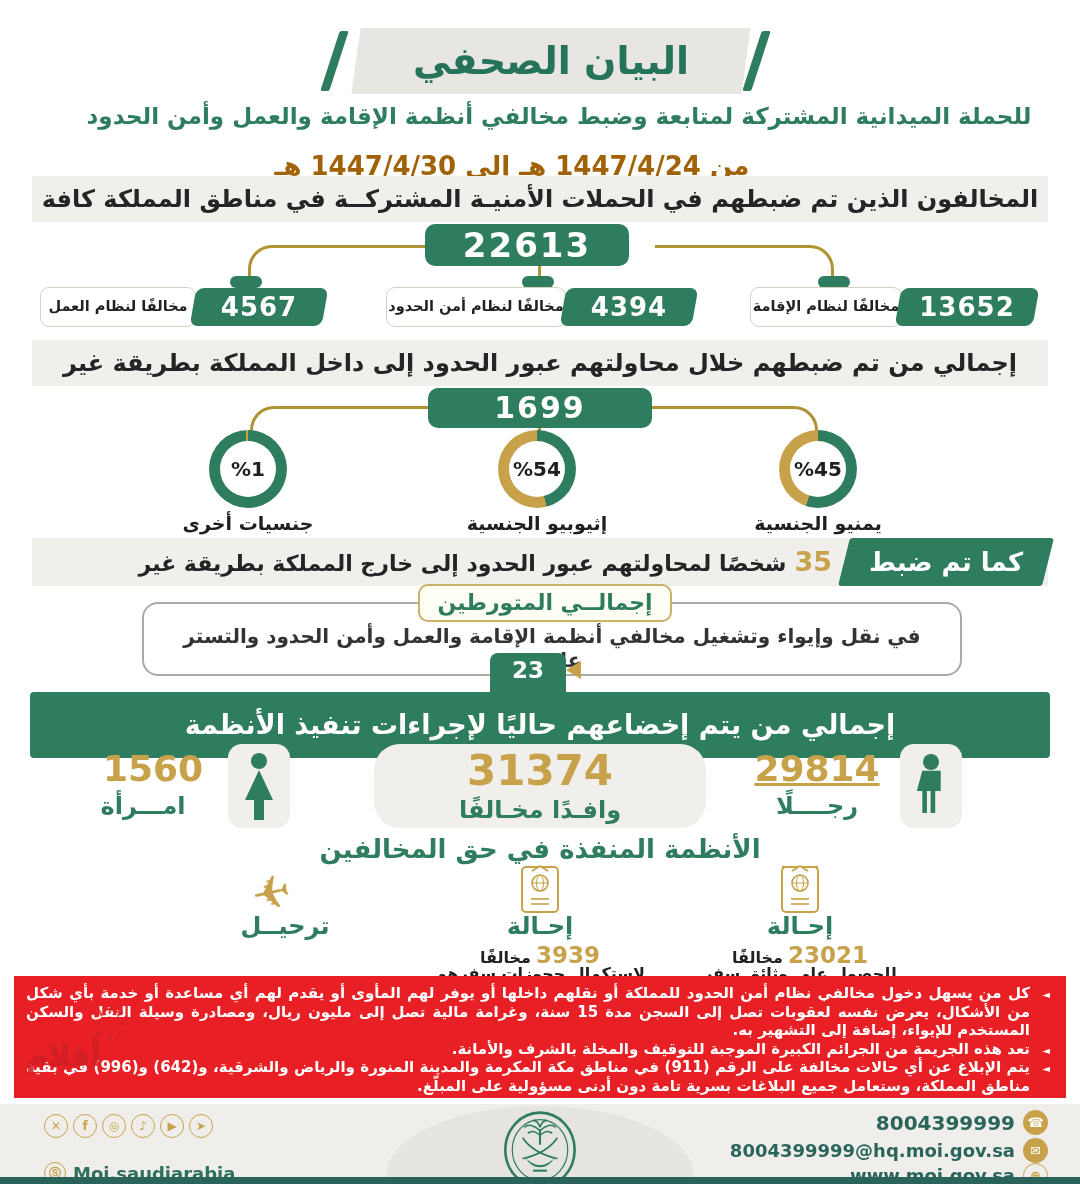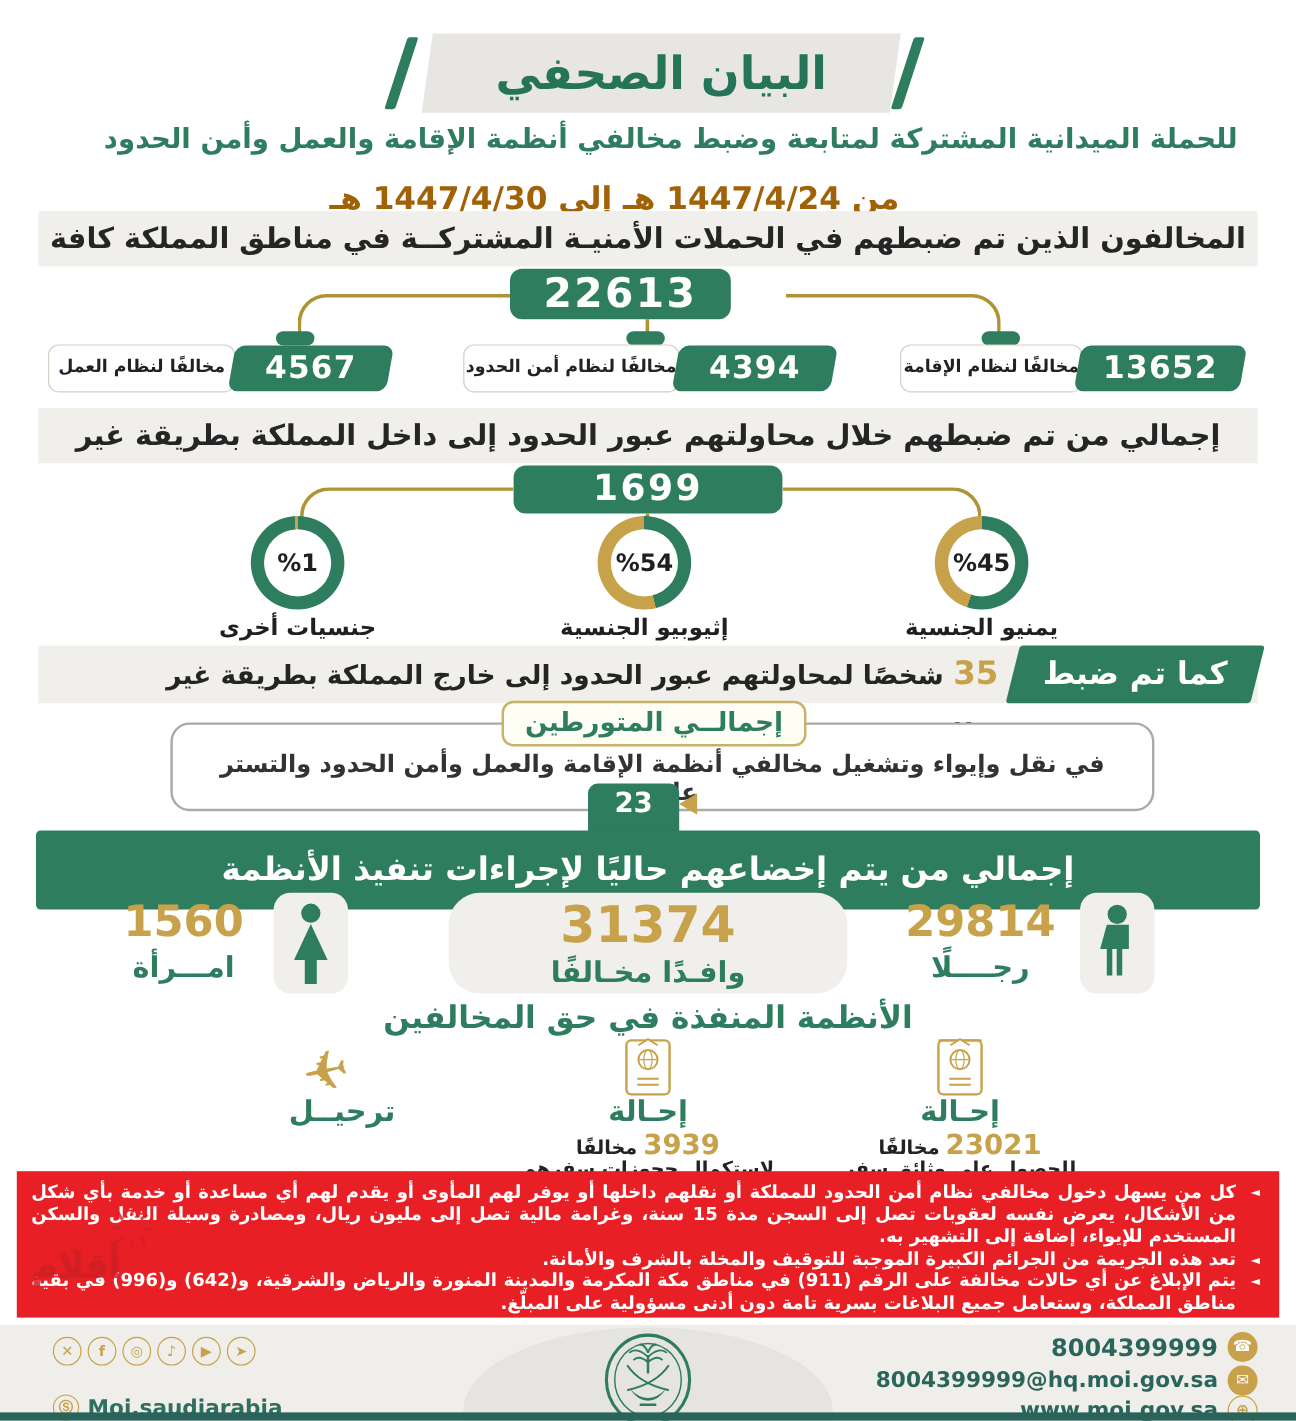--- a/index.html
+++ b/index.html
@@ -16,21 +16,21 @@
   .dateline { left:0; top:135px; width:1024px; text-align:center; font-size:26px; font-weight:bold; color:#a16207;margin-top:16px; }
 
   
   .band { left:32px; width:1016px; background:#f1efeb; text-align:center; font-weight:bold; color:#252525; }
   .bandA { top:176px; height:46px; line-height:46px; font-size:24px; }
   .bandB { top:340px; height:46px; line-height:46px; font-size:24px; }
   .bandB b { font-weight:900; }
 
   
   .total-box { background:#2e7d5e; border-radius:10px; color:#fff; text-align:center; font-weight:bold; }
-  .tbox1 { left:425px; top:224px; width:184px; height:42px; line-height:42px; font-size:34px; letter-spacing:2px; }
+  .tbox1 { left:425px; top:224px; width:204px; height:42px; line-height:42px; font-size:34px; letter-spacing:2px; }
   .tbox2 { left:428px; top:388px; width:224px; height:40px; line-height:40px; font-size:30px; letter-spacing:2px; }
 
   .conn { border-color:#b09335; border-style:solid; border-width:0; }
   .node { background:#2e7d5e; width:32px; height:12px; border-radius:6px; }
 
   .pill { background:#2e7d5e; border-radius:8px; transform:skewX(-10deg); height:38px; top:288px; }
   .pill span { display:block; transform:skewX(10deg); color:#fff; font-weight:bold; font-size:26px; line-height:38px; text-align:center; letter-spacing:1px; }
   .lblbox { background:#fff; border:1.5px solid #d4d0c6; border-radius:9px; height:40px; top:287px;
             text-align:center; font-size:14.5px; font-weight:bold; color:#222; line-height:37px; }
 
@@ -175,31 +175,31 @@
   <div class="abs blob"></div>
   <div class="abs statNumBig">31374</div>
   <div class="abs statLblBig">وافـدًا مخـالفًا</div>
 
   <div class="abs tile" style="left:900px;">
     <svg width="62" height="84" viewBox="0 0 62 84">
       <circle cx="31" cy="18" r="8" fill="#2e7d5e"></circle>
       <path d="M21 29 h20 v22 h-6 v24 h-5 v-24 h-4 v24 h-5 v-24 h-6 z" fill="#2e7d5e" transform="translate(3,0) scale(0.92)"></path>
     </svg>
   </div>
-  <div class="abs statNum" style="left:742px;">29814</div>
+  <div class="abs statNum" style="left:742px;text-decoration:underline;">29814</div>
   <div class="abs statLbl" style="left:742px;">رجــــلًا</div>
 
   <div class="abs tile" style="left:228px;">
     <svg width="62" height="84" viewBox="0 0 62 84">
       <circle cx="31" cy="17" r="8" fill="#2e7d5e"></circle>
       <path d="M31 26 L45 56 H36 V76 H26 V56 H17 Z" fill="#2e7d5e"></path>
     </svg>
   </div>
   <div class="abs statNum" style="left:78px;">1560</div>
-  <div class="abs statLbl" style="left:78px;">امـــرأة</div>
+  <div class="abs statLbl" style="left:68px;">امـــرأة</div>
 
   <div class="abs actTitle">الأنظمة المنفذة في حق المخالفين</div>
 
   <div class="abs" style="left:778px; top:864px;">
     <svg width="44" height="50" viewBox="0 0 44 50">
       <rect x="4" y="3" width="36" height="45" rx="4" fill="#fff" stroke="#c7a24b" stroke-width="2"></rect>
       <circle cx="22" cy="19" r="8" fill="none" stroke="#c7a24b" stroke-width="1.6"></circle>
       <ellipse cx="22" cy="19" rx="3.5" ry="8" fill="none" stroke="#c7a24b" stroke-width="1"></ellipse>
       <line x1="14" y1="19" x2="30" y2="19" stroke="#c7a24b" stroke-width="1"></line>
       <line x1="13" y1="35" x2="31" y2="35" stroke="#c7a24b" stroke-width="1.6"></line>

